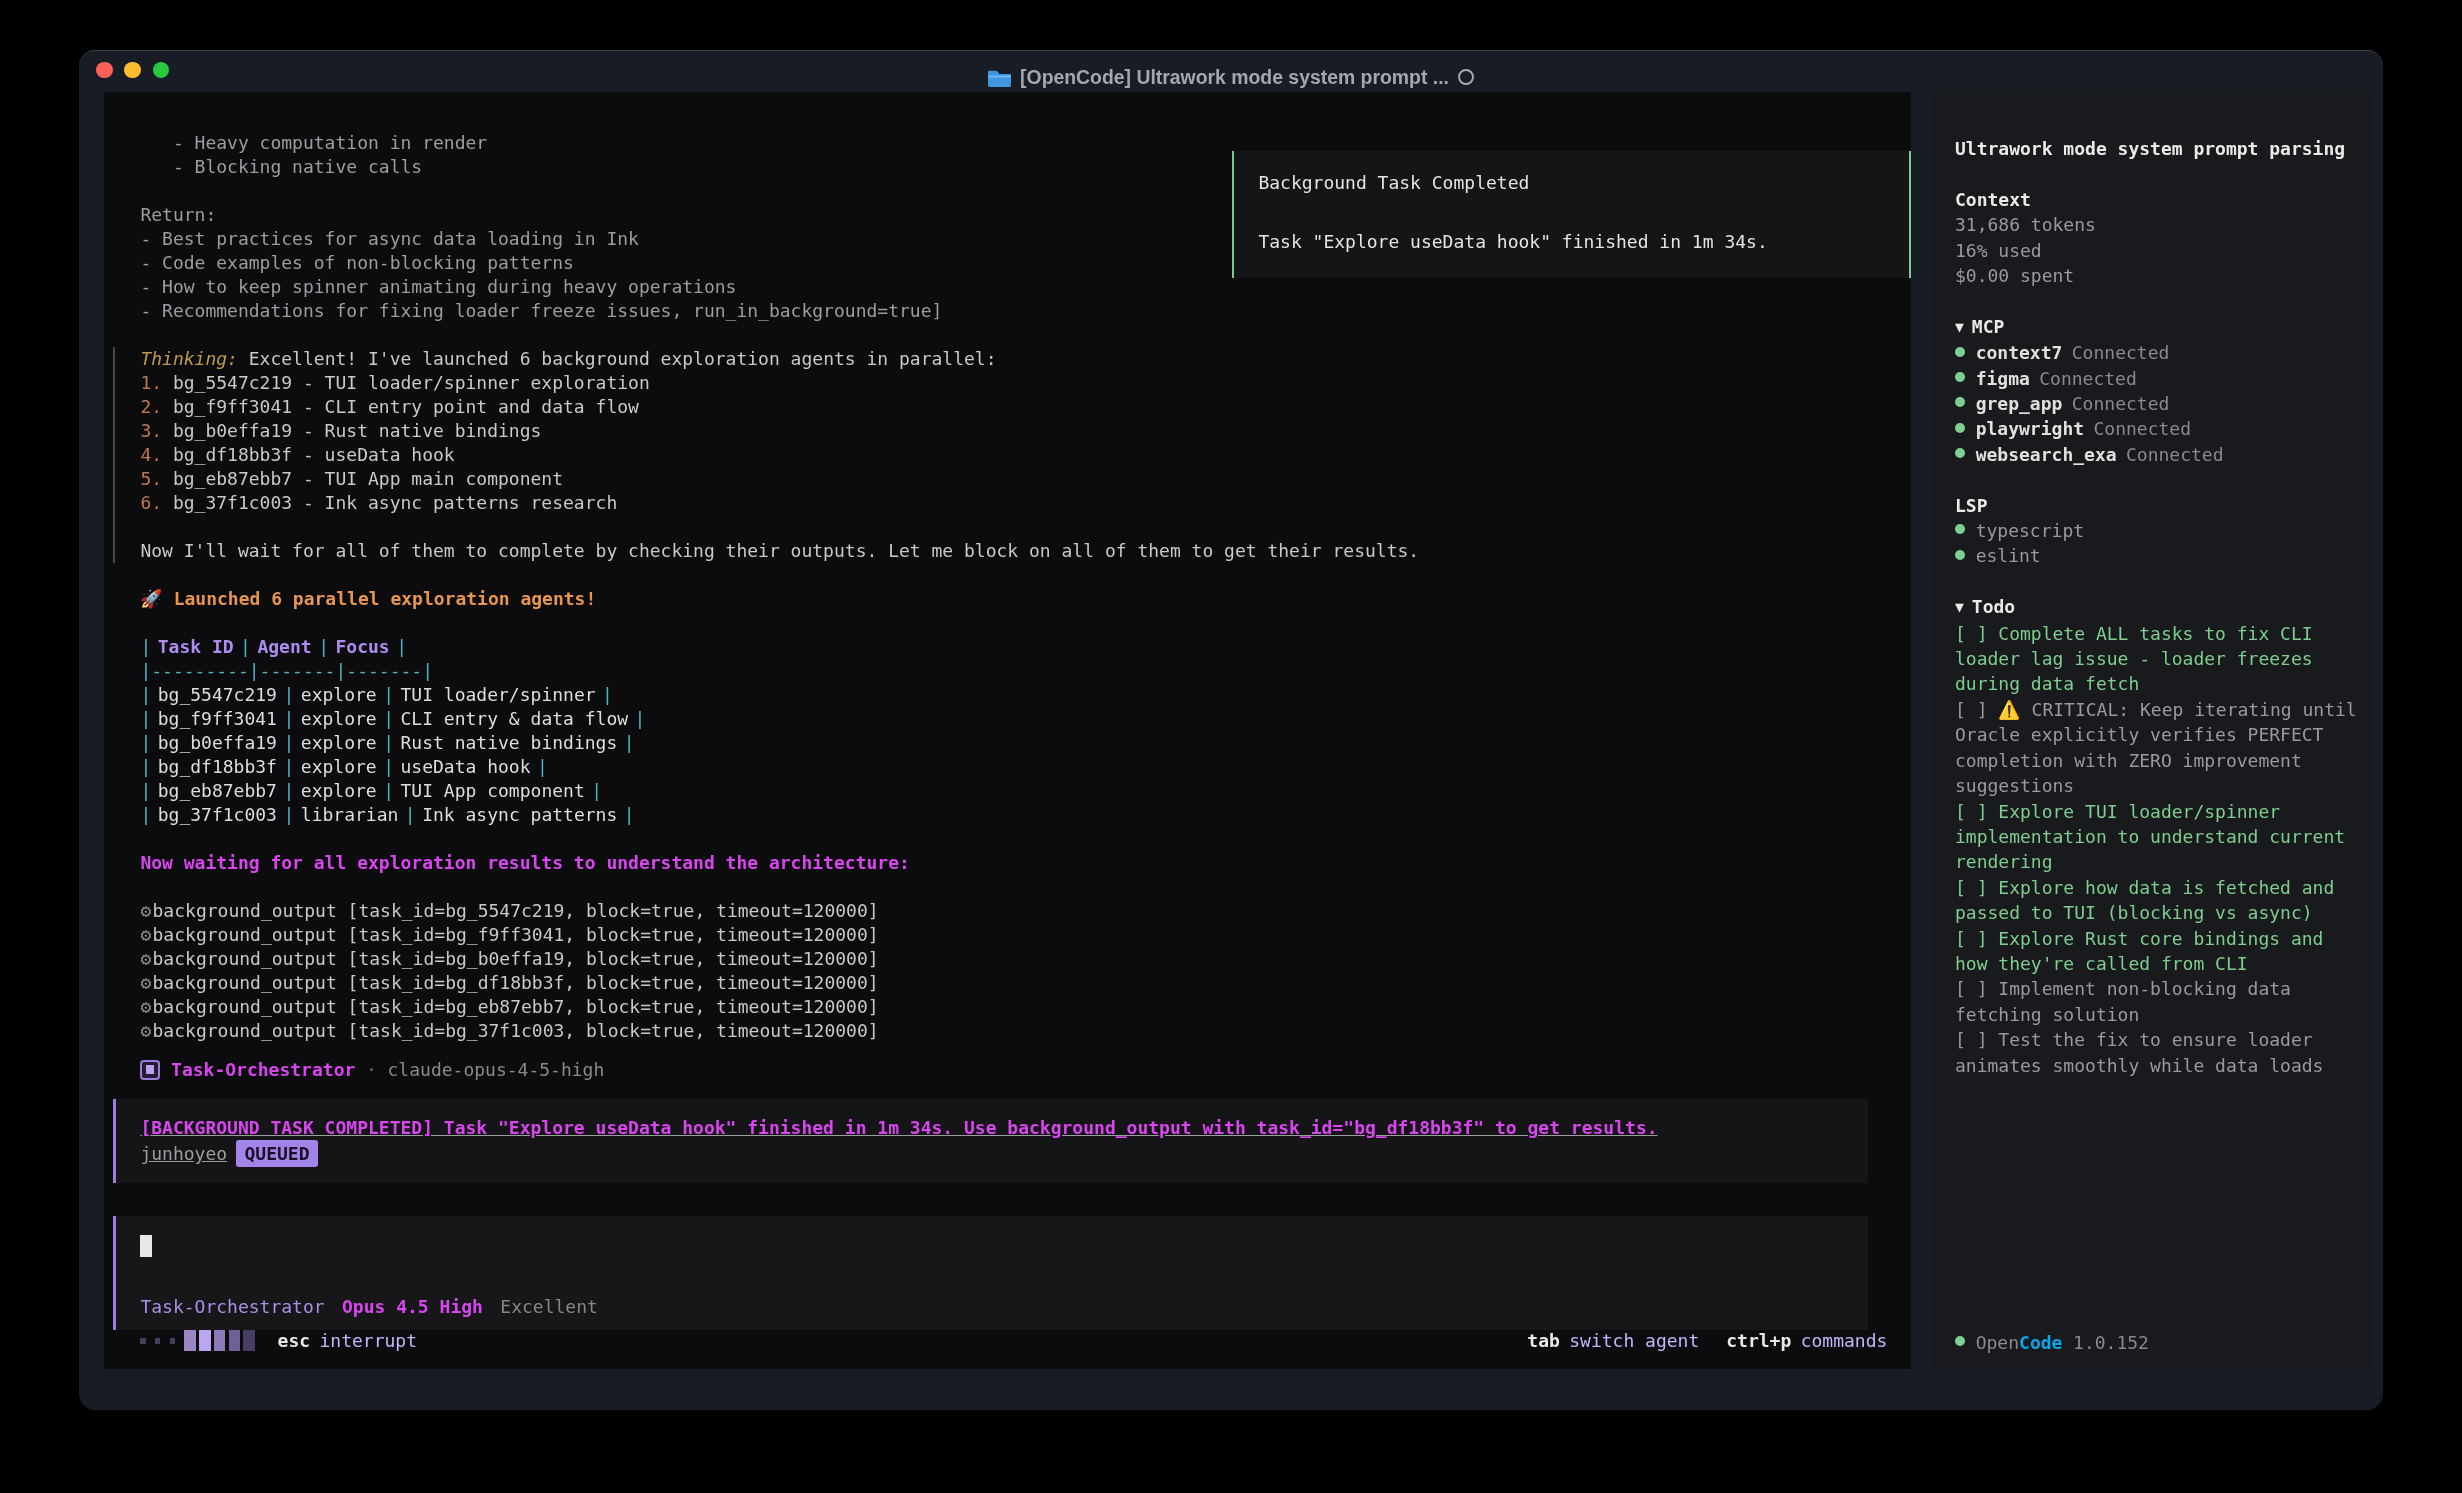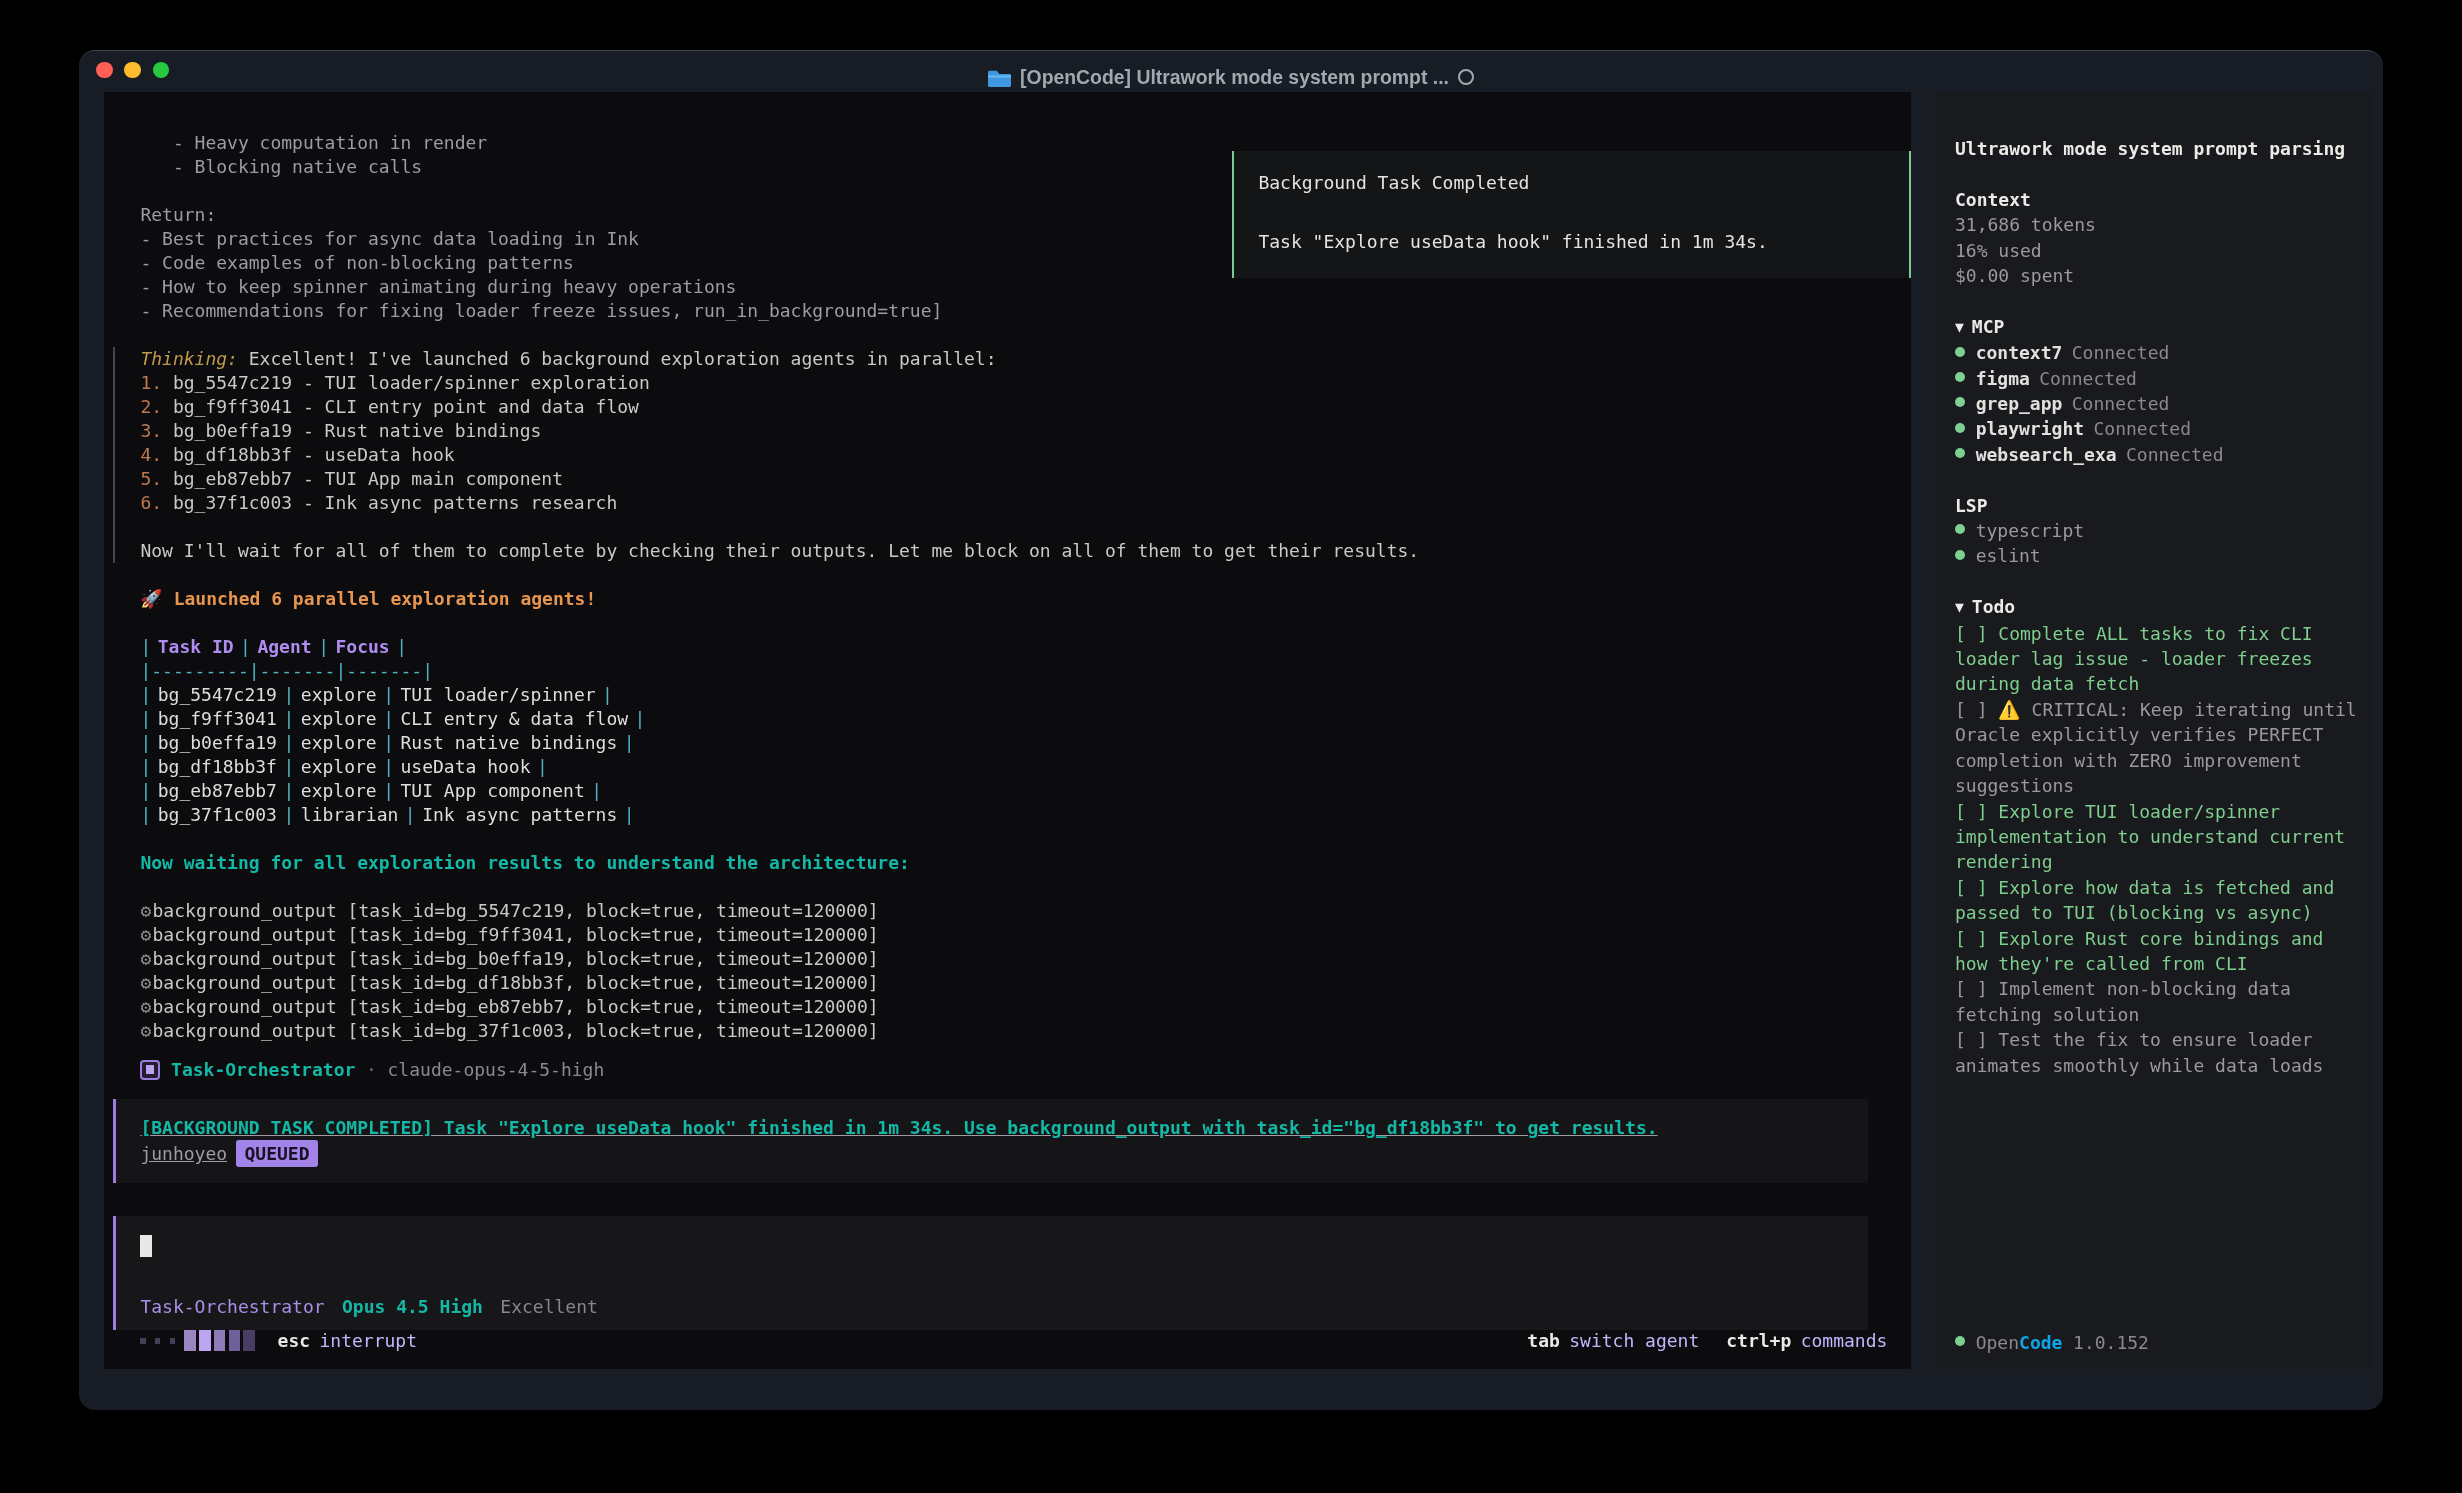--- a/index.html
+++ b/index.html
@@ -14,21 +14,21 @@
   .tl.red{background:#ff5f57}.tl.yellow{background:#febc2e}.tl.green{background:#28c840}
   .titletext{display:flex;align-items:center;gap:9.4px;font-family:"Liberation Sans",sans-serif;
              font-weight:bold;font-size:19.4px;color:#a2a8b0;}
   .circle-icon{display:inline-block;width:12px;height:12px;border:2px solid #a2a8b0;border-radius:50%;}
   
   .main-panel{position:absolute;left:25.4px;top:41px;width:1807px;height:1277px;background:#0c0c0e;}
   .main-scroll{padding:39px 24px 0 36px;}
   .sidebar{position:absolute;left:1856px;top:41px;width:436px;height:1277px;background:#191a1e;
            padding:44px 9.4px 0 20px;box-sizing:border-box;}
   .line{min-height:24px;line-height:24px;white-space:pre;}
-  .gray{color:#9d9da1}.bright{color:#c9c9c6}.white{color:#14b8a6;font-weight:bold;}
+  .gray{color:#9d9da1}.bright{color:#c9c9c6}.white{color:#d946ef;font-weight:bold;}
   
   .blockquote{border-left:2px solid #46464b;margin-left:-27px;padding-left:25px;}
   .think-label{color:#c09a4a;font-style:italic;}
   .num{color:#c0784f;}
   .launch{color:#e89550;font-weight:bold;}
   
   .pipe{color:#4fb3bf;}
   .th{color:#b08cf2;font-weight:bold;padding:0 .6ch;}
   .td{color:#dedede;padding:0 .6ch;}
   .tsep{color:#4fb3bf;}

